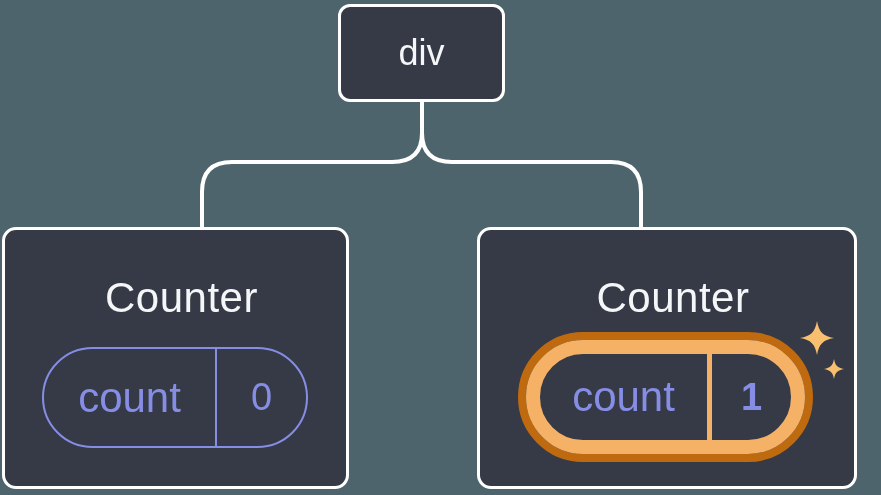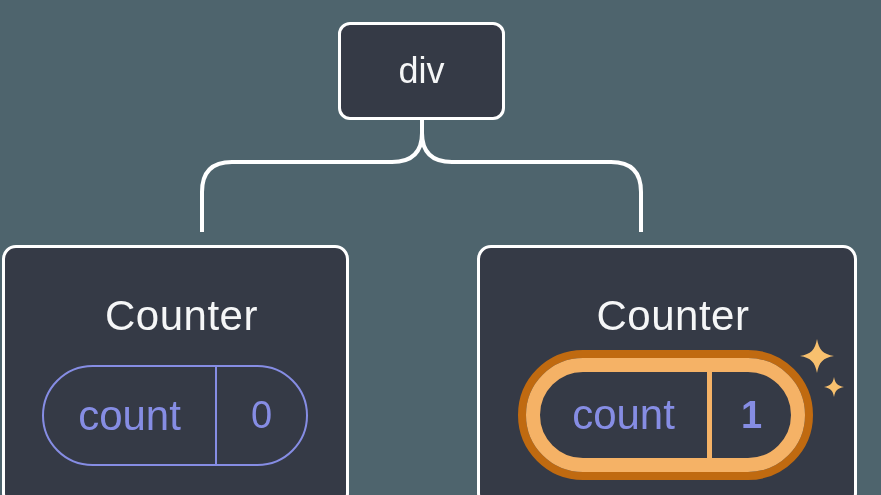--- a/index.html
+++ b/index.html
@@ -23,21 +23,20 @@
     overflow: hidden;
     font-family: "Liberation Sans", "DejaVu Sans", sans-serif;
   }
   .connectors { position: absolute; left: 0; top: 0; width: 881px; height: 495px; }
   .connectors path { fill: none; stroke: var(--connector); stroke-width: 4; }
 
   .node {
     position: absolute;
     background: var(--card);
     border: 3px solid var(--card-border);
-    margin-top: 18px;
   }
   .root-node {
     left: 338px; top: 4px; width: 167px; height: 98px;
     border-radius: 12px;
     display: flex; align-items: center; justify-content: center;
   }
   .root-label { color: var(--text-primary); font-size: 36px; }
 
   .counter-node { top: 227px; height: 262px; border-radius: 14px; }
   .counter-node.left  { left: 2px;   width: 347px; }

